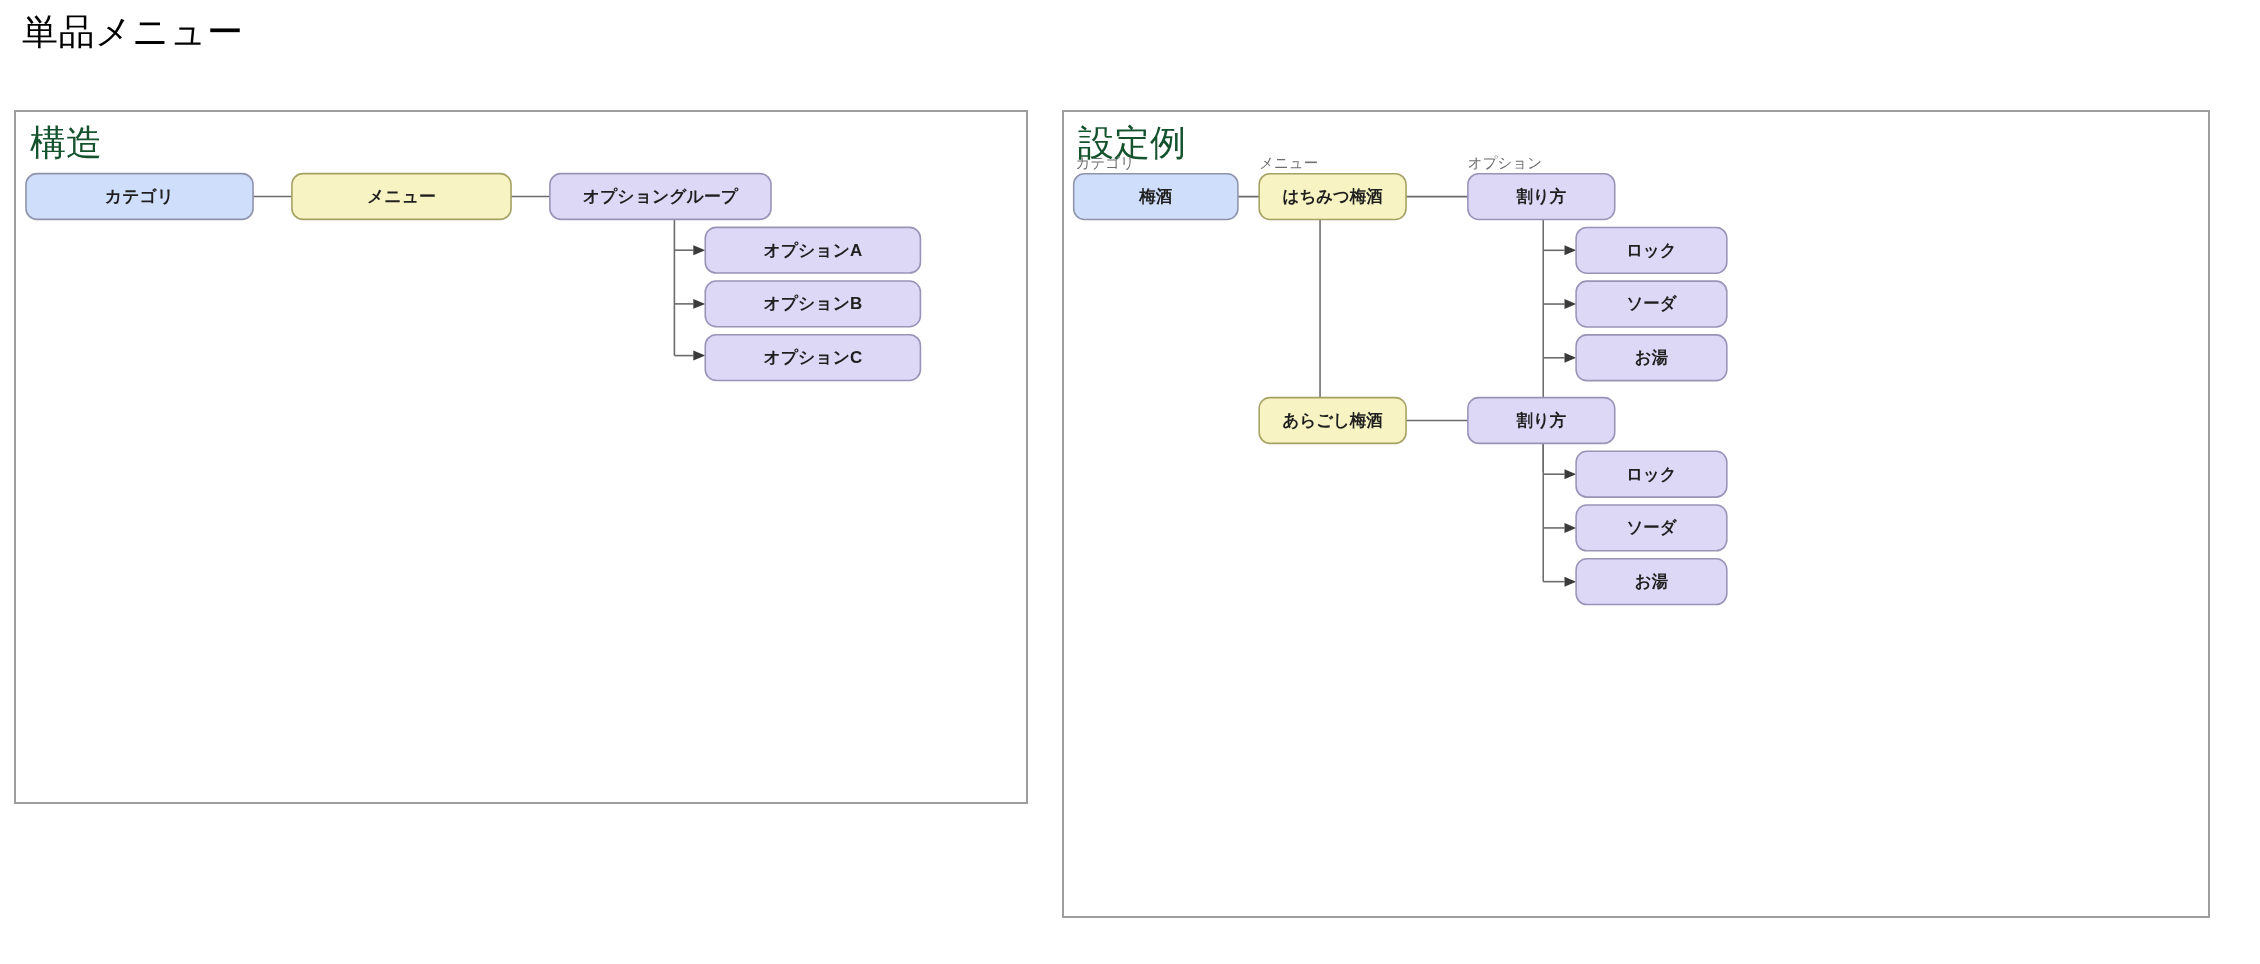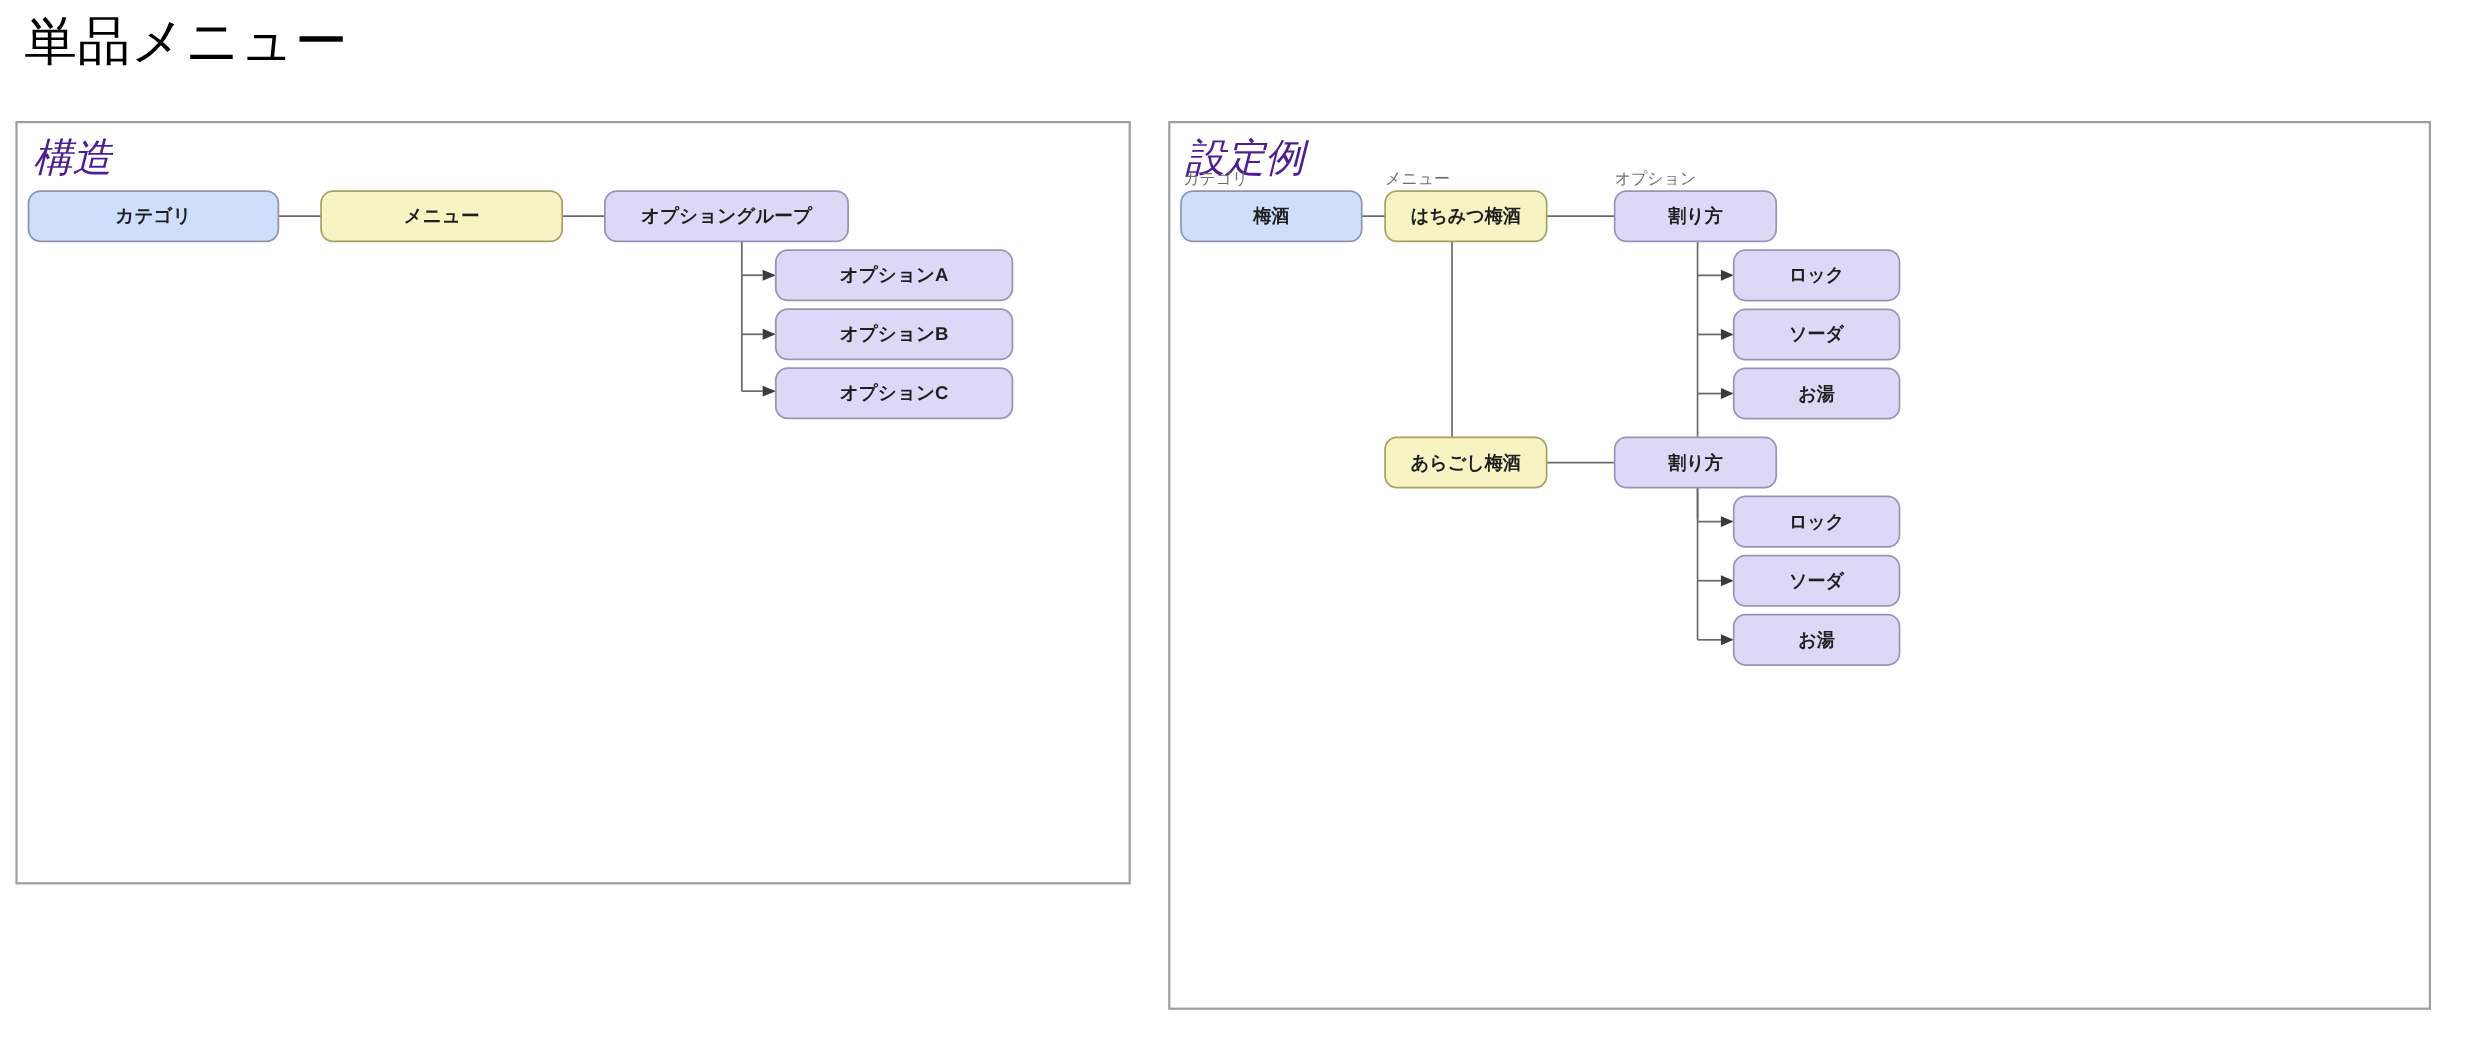--- a/index.html
+++ b/index.html
@@ -11,21 +11,21 @@
     width: 2260px;
     height: 964px;
     font-family: "Liberation Sans", "DejaVu Sans", sans-serif;
     color: #000000;
     overflow: hidden;
   }
   #page-title {
     position: absolute;
     left: 22px;
     top: 10px;
-    font-size: 48px;
+    font-size: 36px;
     line-height: 1.2;
     font-weight: 400;
     color: #000;
     letter-spacing: 0.5px;
   }
   .panel {
     position: absolute;
     background: #ffffff;
     border: 2px solid #9e9e9e;
     box-sizing: border-box;
@@ -42,22 +42,21 @@
     width: 1148px;
     height: 808px;
   }
   .panel-title {
     position: absolute;
     left: 14px;
     top: 8px;
     font-size: 36px;
     line-height: 1.25;
     font-weight: 400;
-    color: #4c1d95;
-    font-style: italic;
+    color: #14532d;
   }
   .diagram {
     position: absolute;
     left: 0;
     top: 0;
     width: 100%;
     height: 100%;
     overflow: visible;
   }
   .node-rect {

